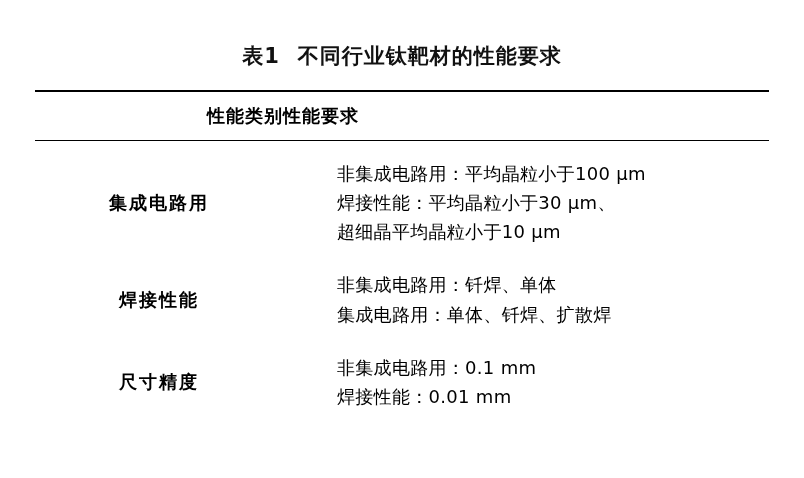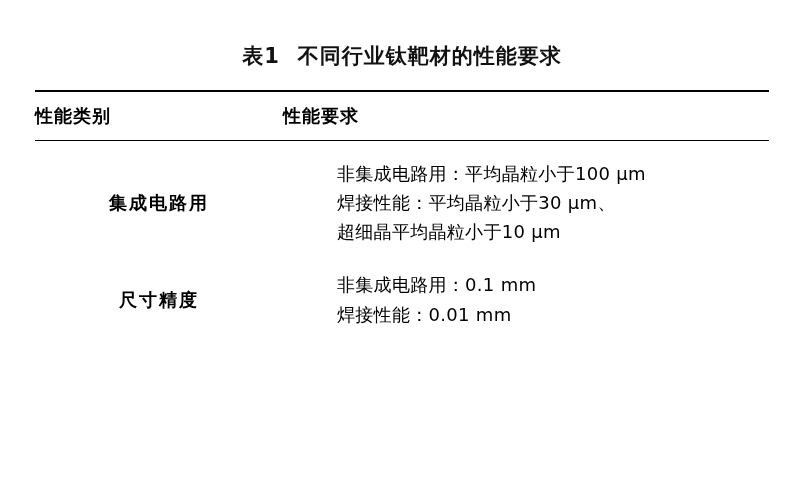--- a/index.html
+++ b/index.html
@@ -37,21 +37,21 @@
     width: 734px;
     margin: 0 auto;
     border-collapse: collapse;
     table-layout: fixed;
   }
   .tbl .rule-top td {
     border-top: 2.5px solid #000;
   }
   .head-row td {
     border-bottom: 1.2px solid #000;
-    text-align: left;
+    text-align: right;
     font-size: 18px;
     font-weight: 600;
     padding: 12px 0 12px 0;
     letter-spacing: 1px;
   }
   .body-row td {
     font-size: 18px;
     vertical-align: middle;
     padding: 12px 0;
   }
@@ -106,20 +106,27 @@
 
       <tr class="body-row">
         <td class="col-cat">集成电路用</td>
         <td class="col-req">
           <div class="req-line">非集成电路用：平均晶粒小于100 μm</div>
           <div class="req-line">焊接性能：平均晶粒小于30 μm、</div>
           <div class="req-line">超细晶平均晶粒小于10 μm</div>
         </td>
       </tr>
 
+      <tr class="body-row">
+        <td class="col-cat">焊接性能</td>
+        <td class="col-req">
+          <div class="req-line">非集成电路用：钎焊、单体</div>
+          <div class="req-line">集成电路用：单体、钎焊、扩散焊</div>
+        </td>
+      </tr>
 
       <tr class="body-row">
         <td class="col-cat">尺寸精度</td>
         <td class="col-req">
           <div class="req-line">非集成电路用：0.1 mm</div>
           <div class="req-line">焊接性能：0.01 mm</div>
         </td>
       </tr>
 
     </tbody>

